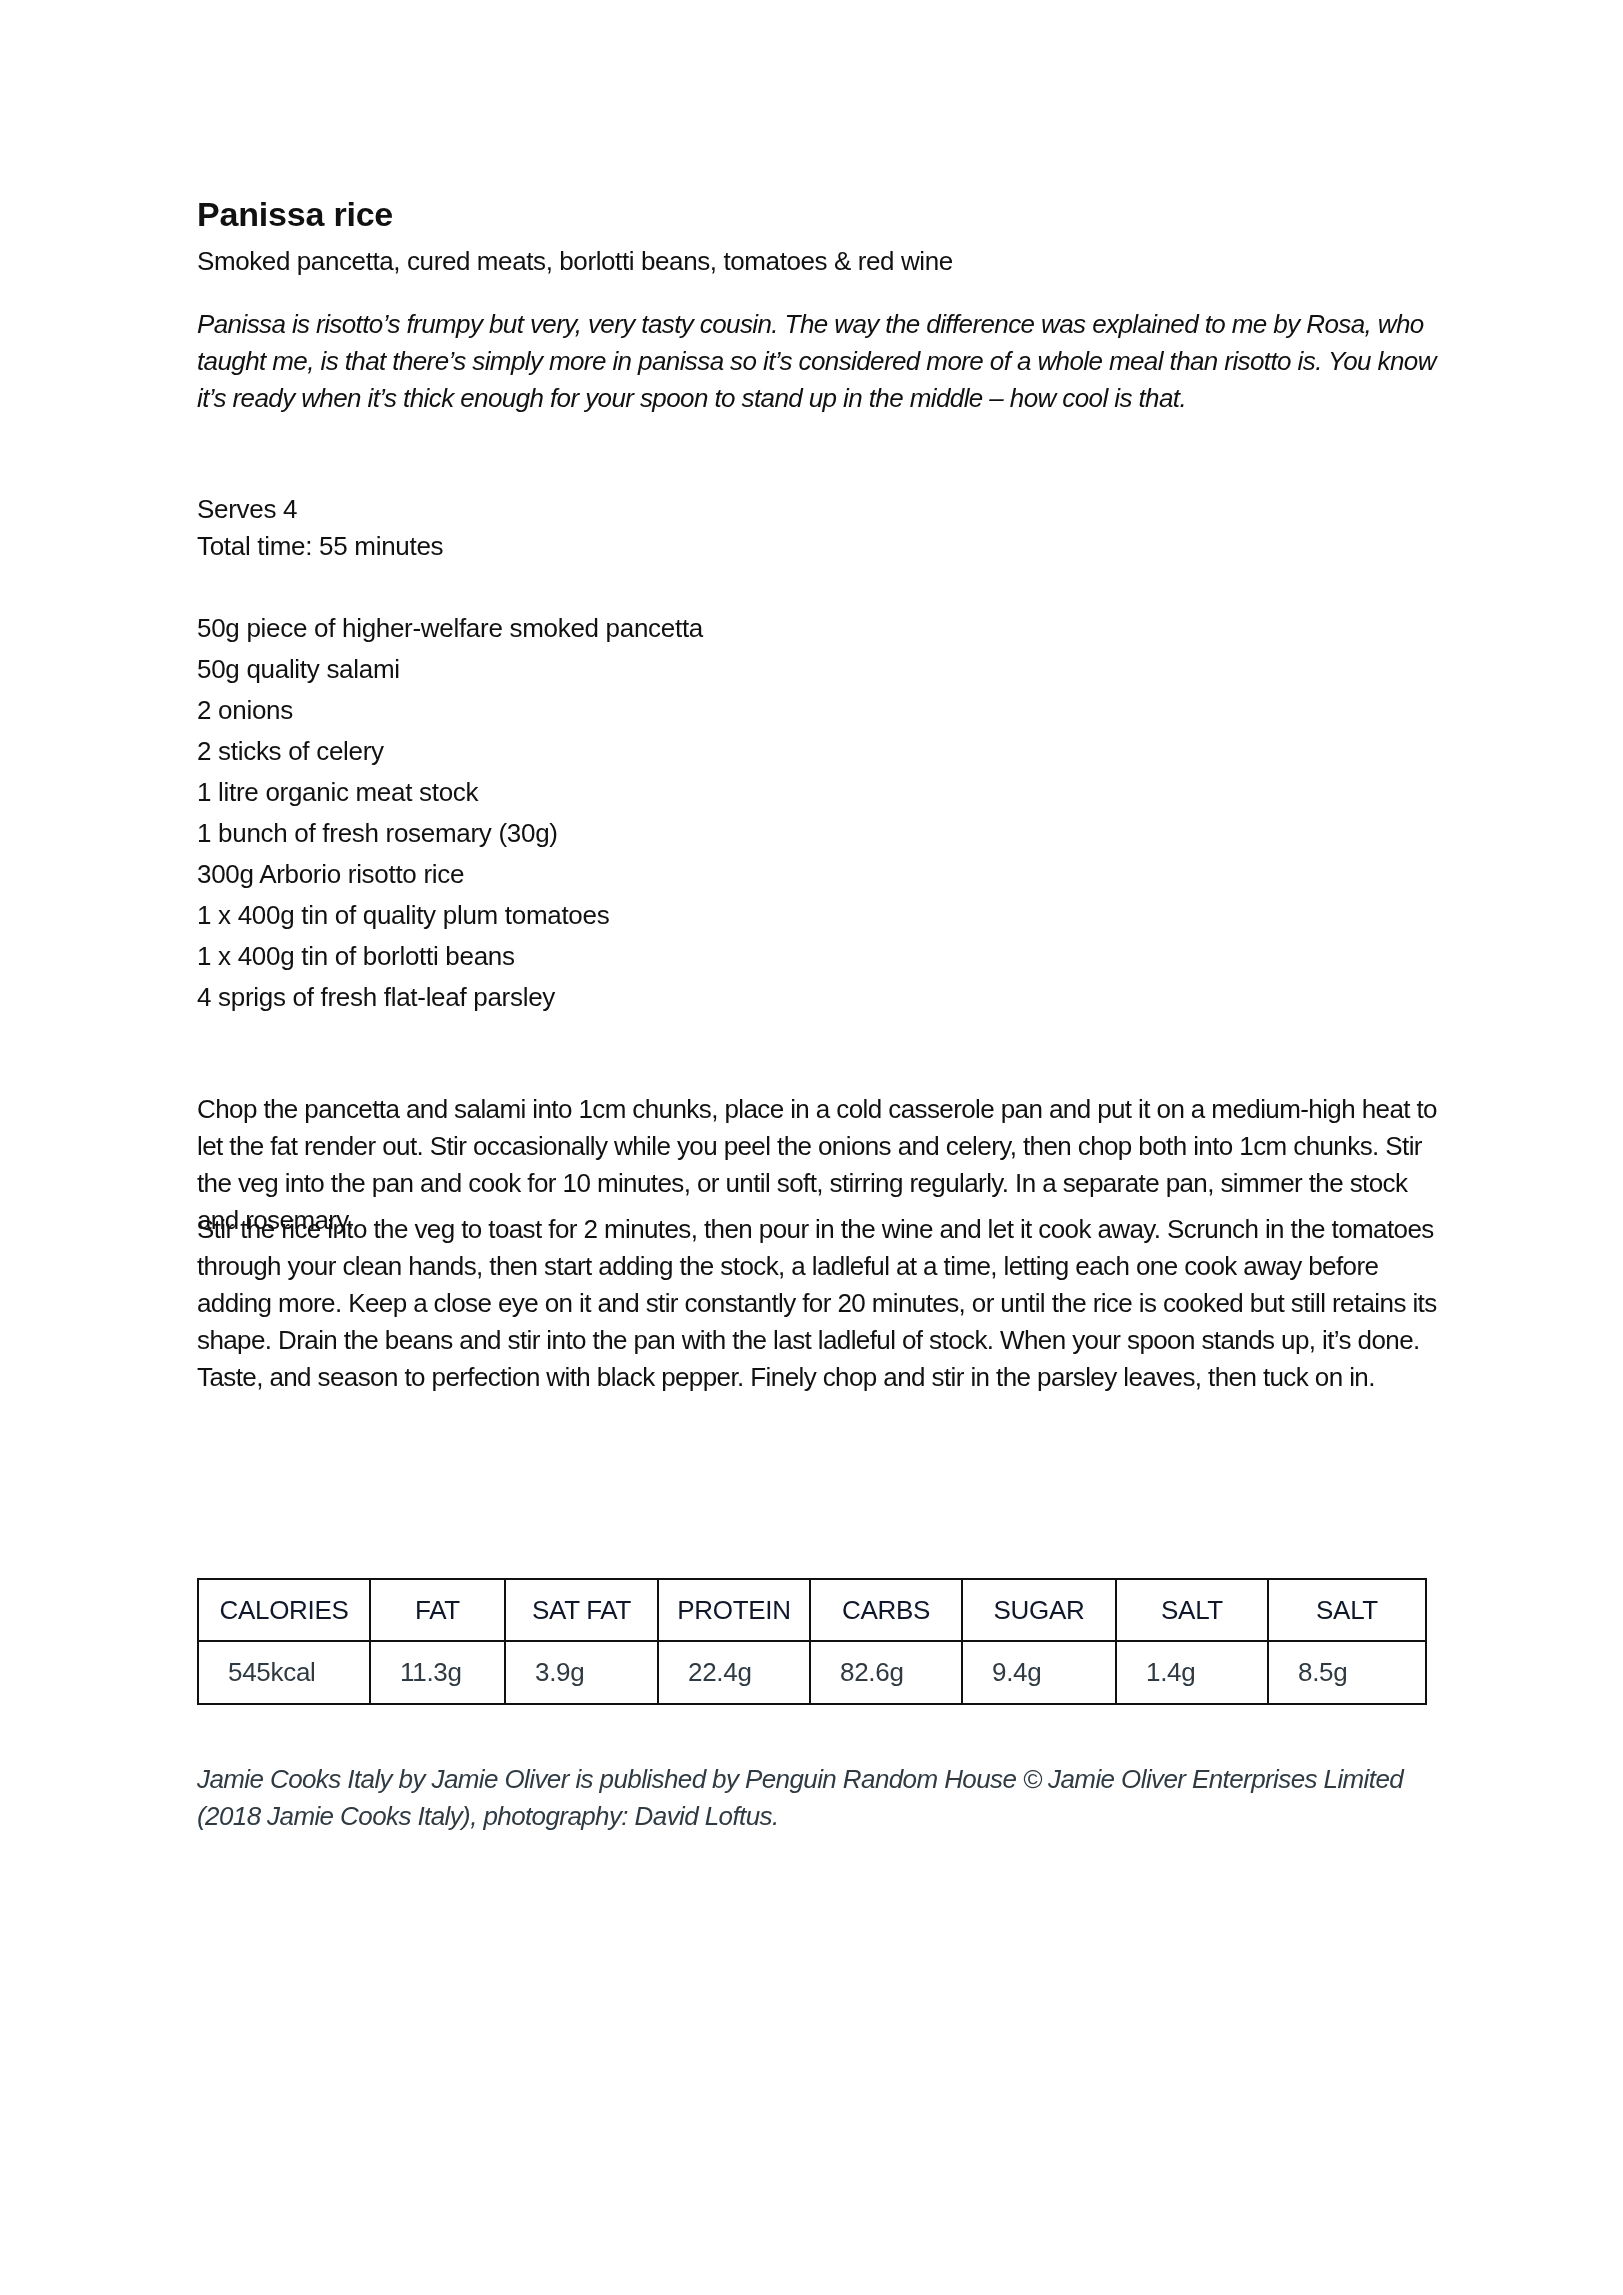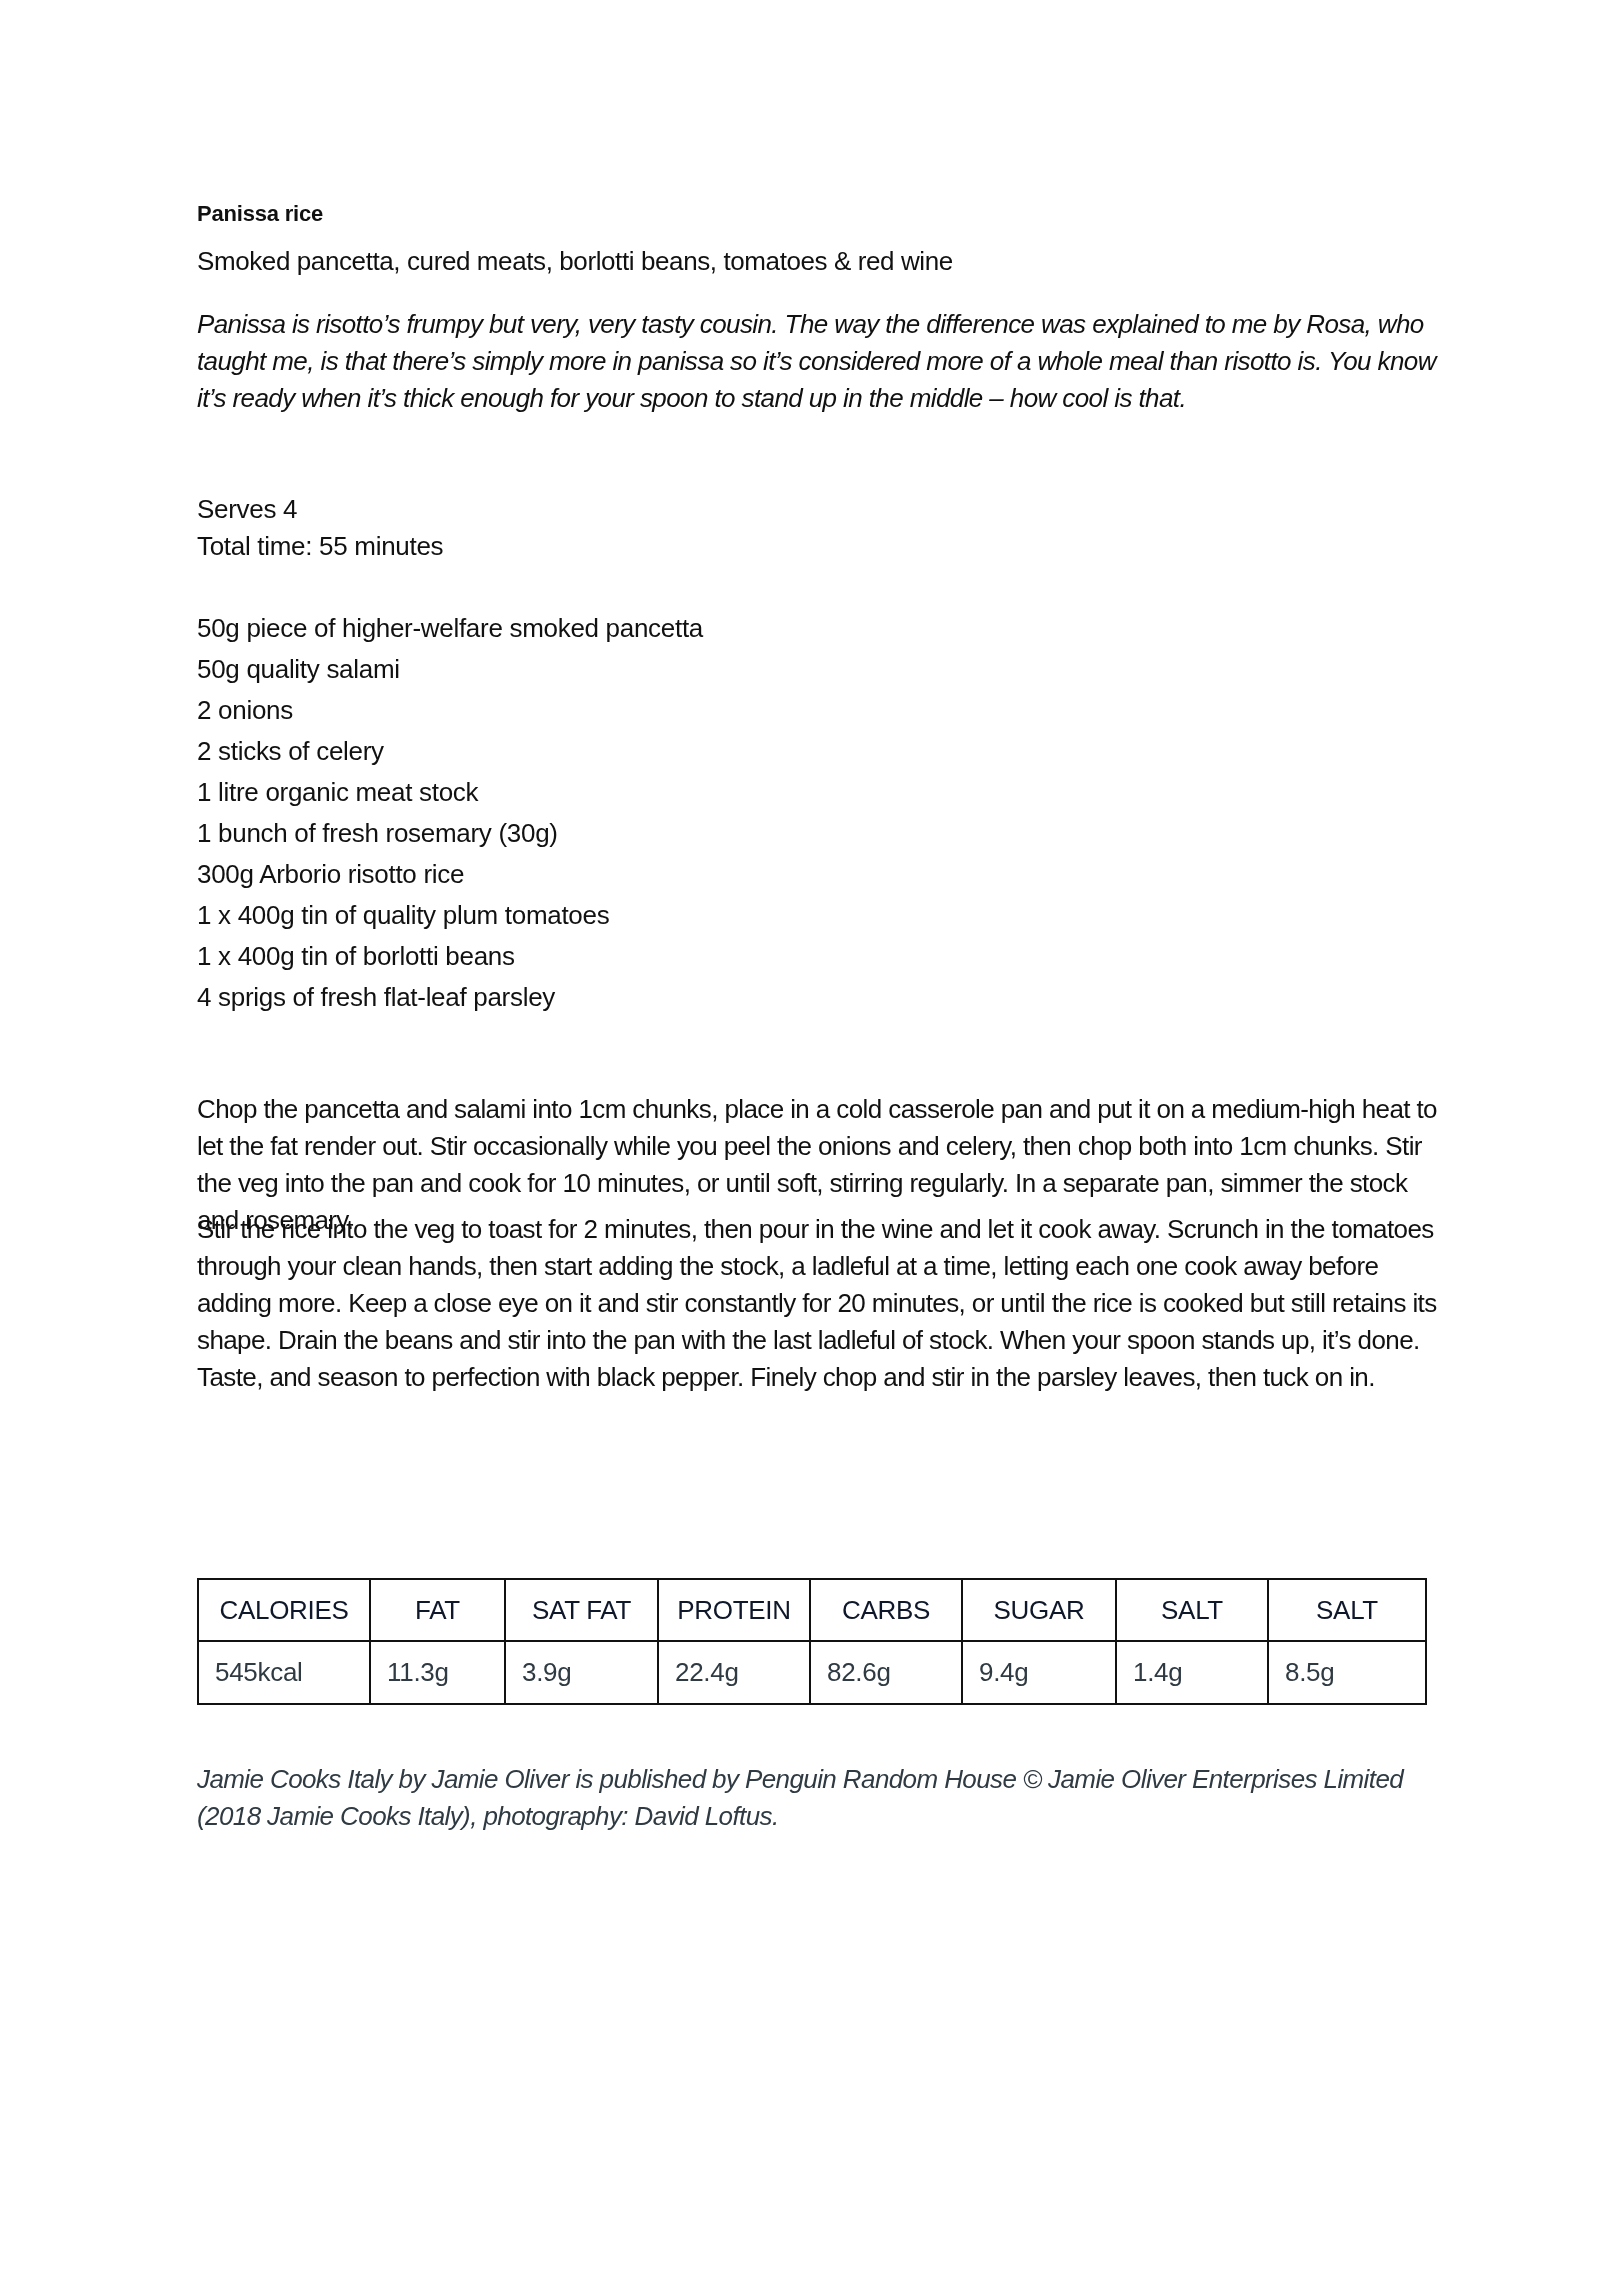--- a/index.html
+++ b/index.html
@@ -18,21 +18,21 @@
     .page {
       position: absolute;
       left: 197px;
       top: 0;
       width: 1228px;
     }
     .title {
       position: absolute;
       top: 197px;
       left: 0;
-      font-size: 22px;
+      font-size: 34px;
       font-weight: bold;
       line-height: 34px;
       letter-spacing: -0.2px;
     }
     .subtitle {
       position: absolute;
       top: 244px;
       left: 0;
       font-size: 26px;
       line-height: 34px;
@@ -100,21 +100,21 @@
       letter-spacing: -0.3px;
     }
     .nutrition th {
       height: 60px;
       text-align: center;
       color: #0f172a;
     }
     .nutrition td {
       height: 61px;
       text-align: left;
-      padding-left: 16px;
+      padding-left: 29px;
       color: #2f3a42;
     }
     .credit {
       position: absolute;
       top: 1761px;
       left: 0;
       width: 1242px;
       margin: 0;
       font-size: 26px;
       font-style: italic;

